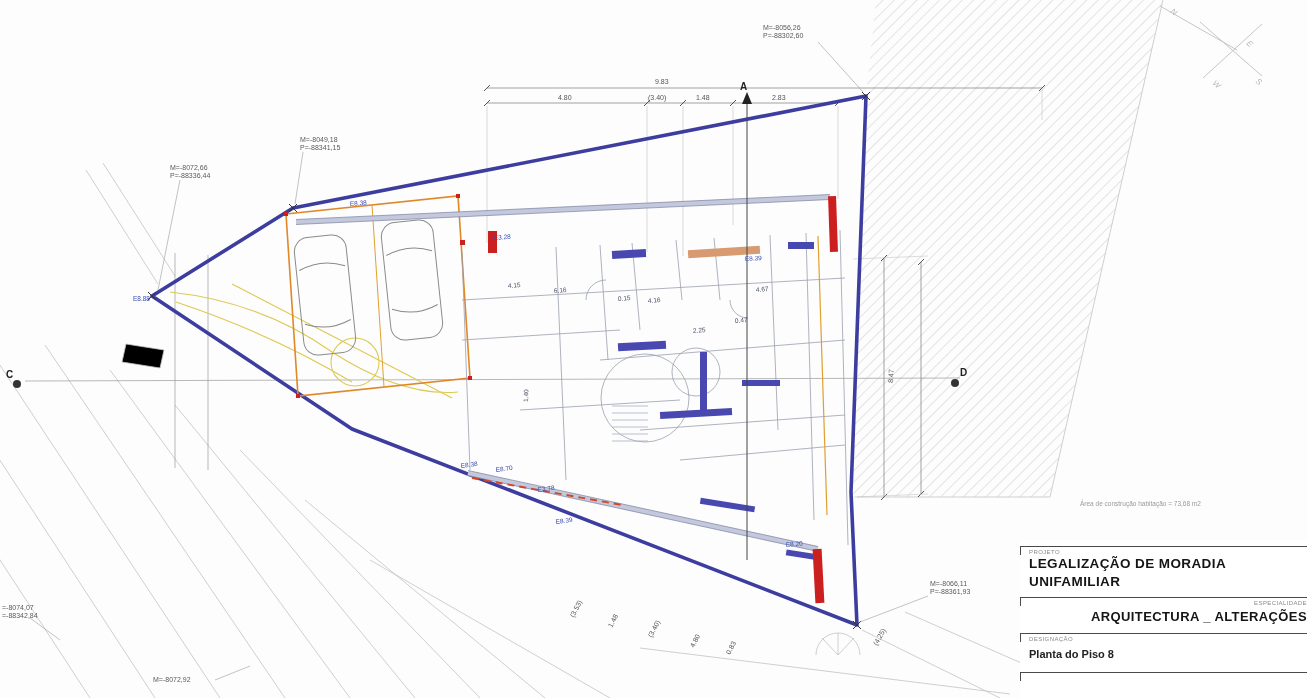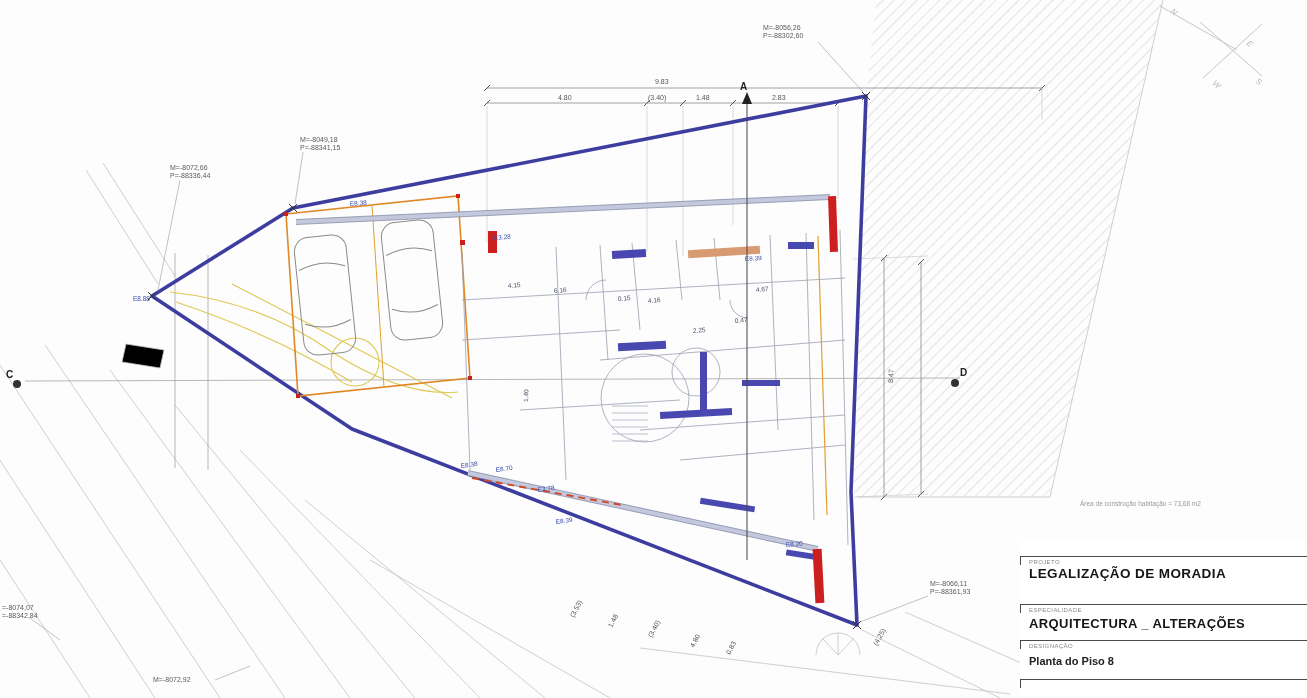--- a/index.html
+++ b/index.html
@@ -301,27 +301,28 @@
     <text class="t-compass" x="1212" y="84" transform="rotate(40 1212 84)">W</text>
     <text class="t-compass" x="1255" y="82" transform="rotate(40 1255 82)">S</text>
   </g>
 </svg>
 
 
 <div class="area-note">Área de construção habitação = 73,68 m2</div>
 
 
 <div class="tblock">
-  <div class="tb-row" style="margin-top:16px;">
+  <div class="tb-row" style="margin-top:6px;">
     <div class="tb-label">PROJETO</div>
     <div class="tb-title">
       <div>LEGALIZAÇÃO DE MORADIA</div>
+      <div>UNIFAMILIAR</div>
     </div>
   </div>
-  <div class="tb-row" style="margin-top:21px;">
+  <div class="tb-row" style="margin-top:7px;text-align:right;">
     <div class="tb-label">ESPECIALIDADE</div>
     <div class="tb-spec" style="margin-top:3px;">ARQUITECTURA _ ALTERAÇÕES</div>
   </div>
   <div class="tb-row" style="margin-top:9px;">
     <div class="tb-label">DESIGNAÇÃO</div>
     <div class="tb-desig" style="margin-top:6px;">Planta do Piso 8</div>
   </div>
   <div class="tb-row" style="margin-top:12px;height:10px;"></div>
 </div>
 

